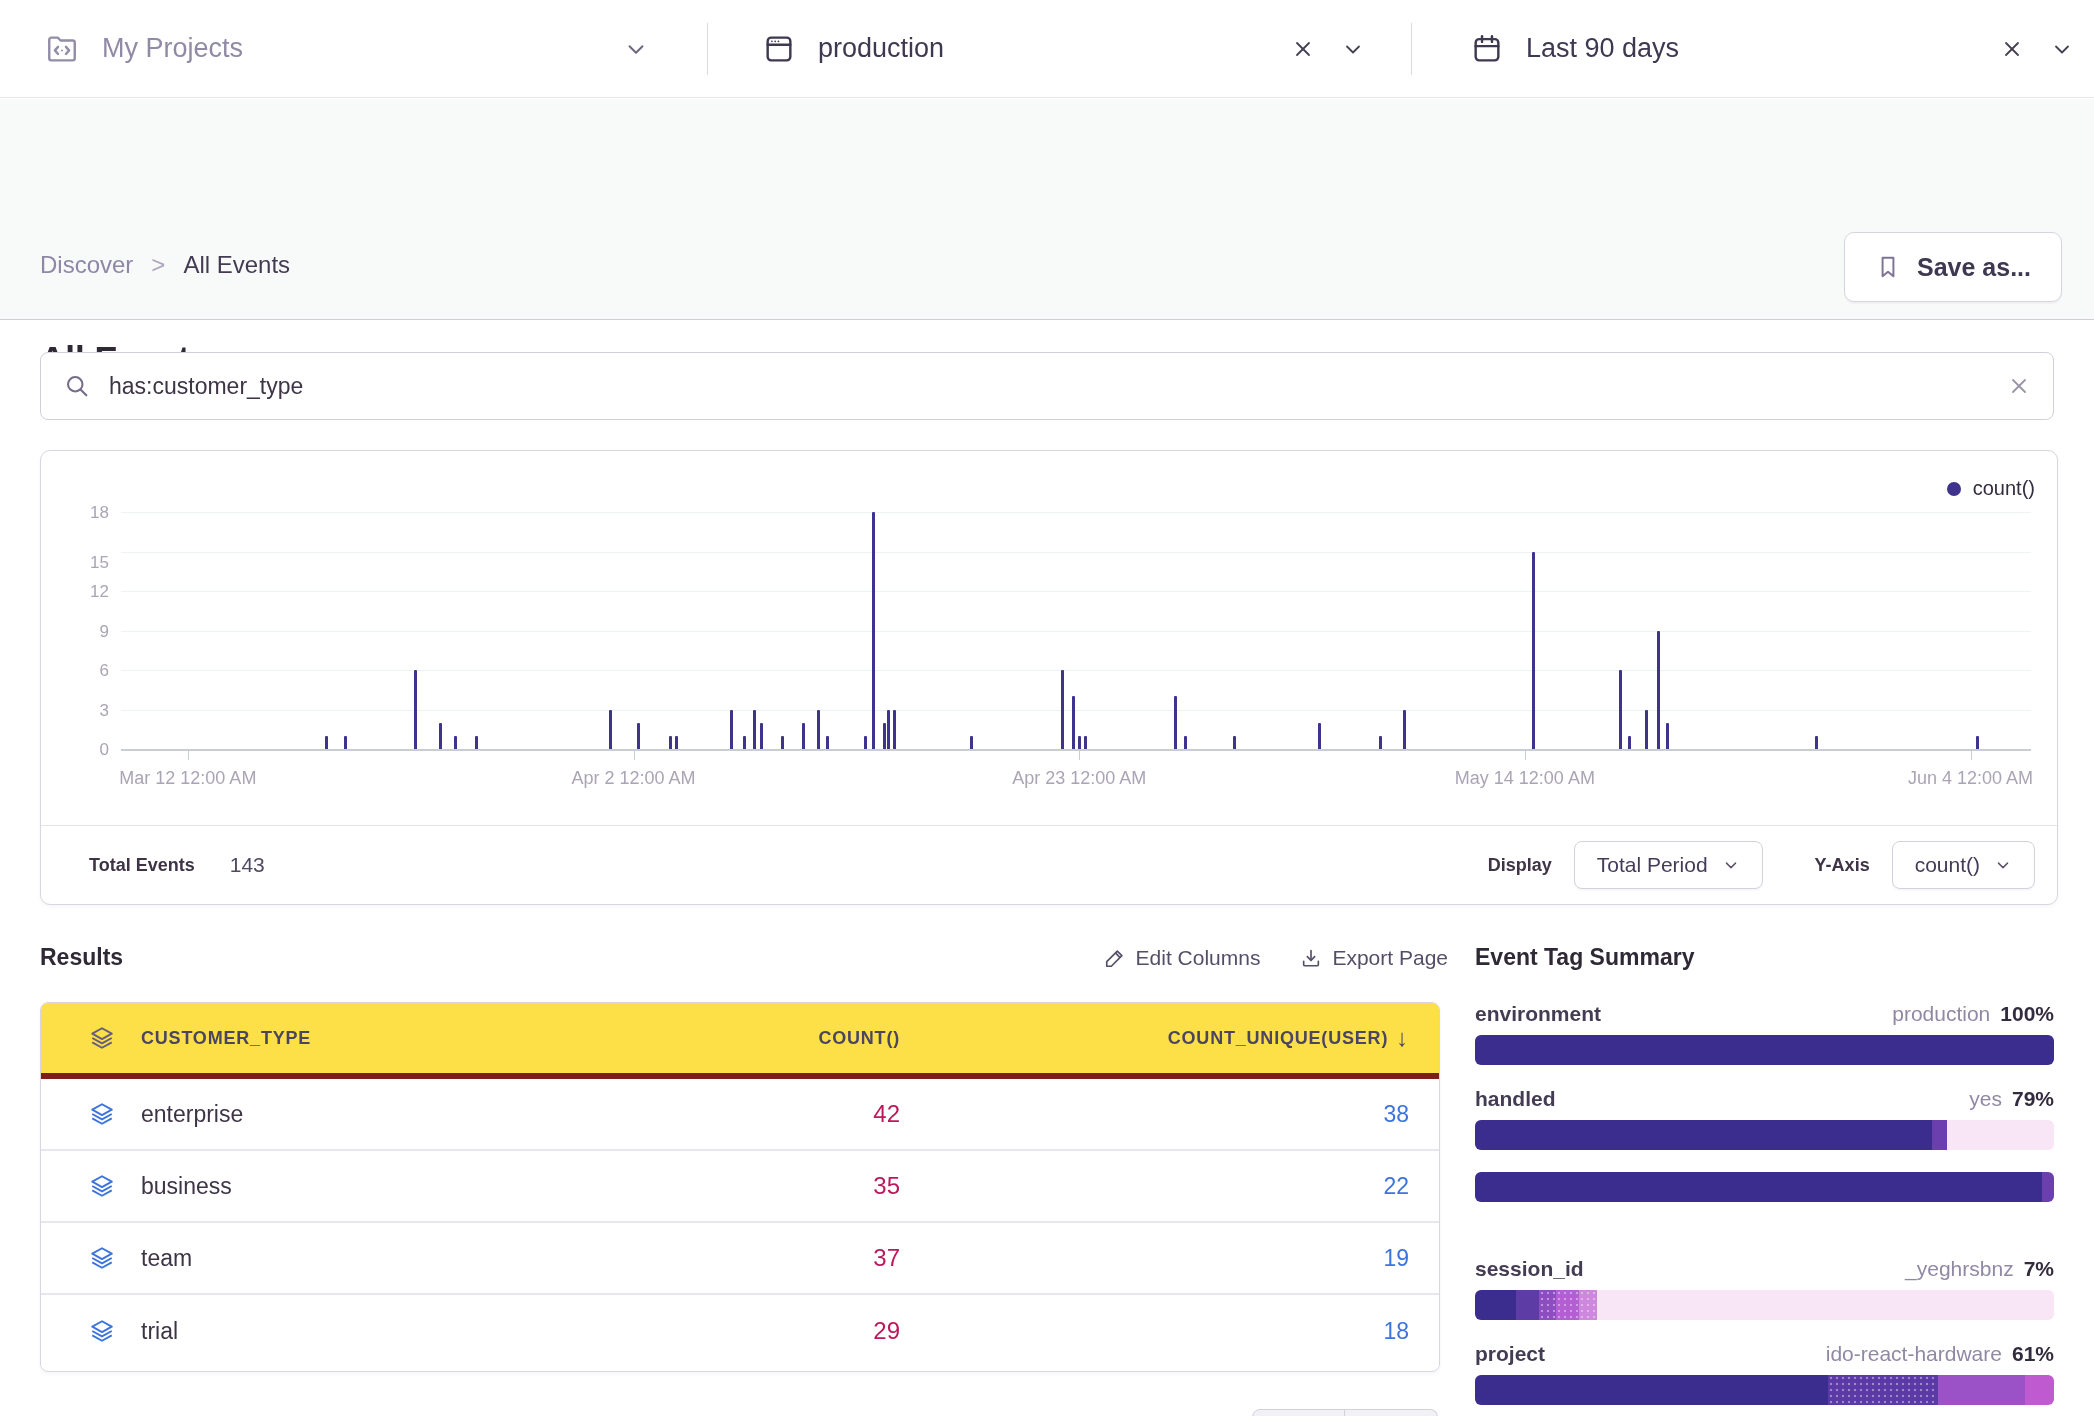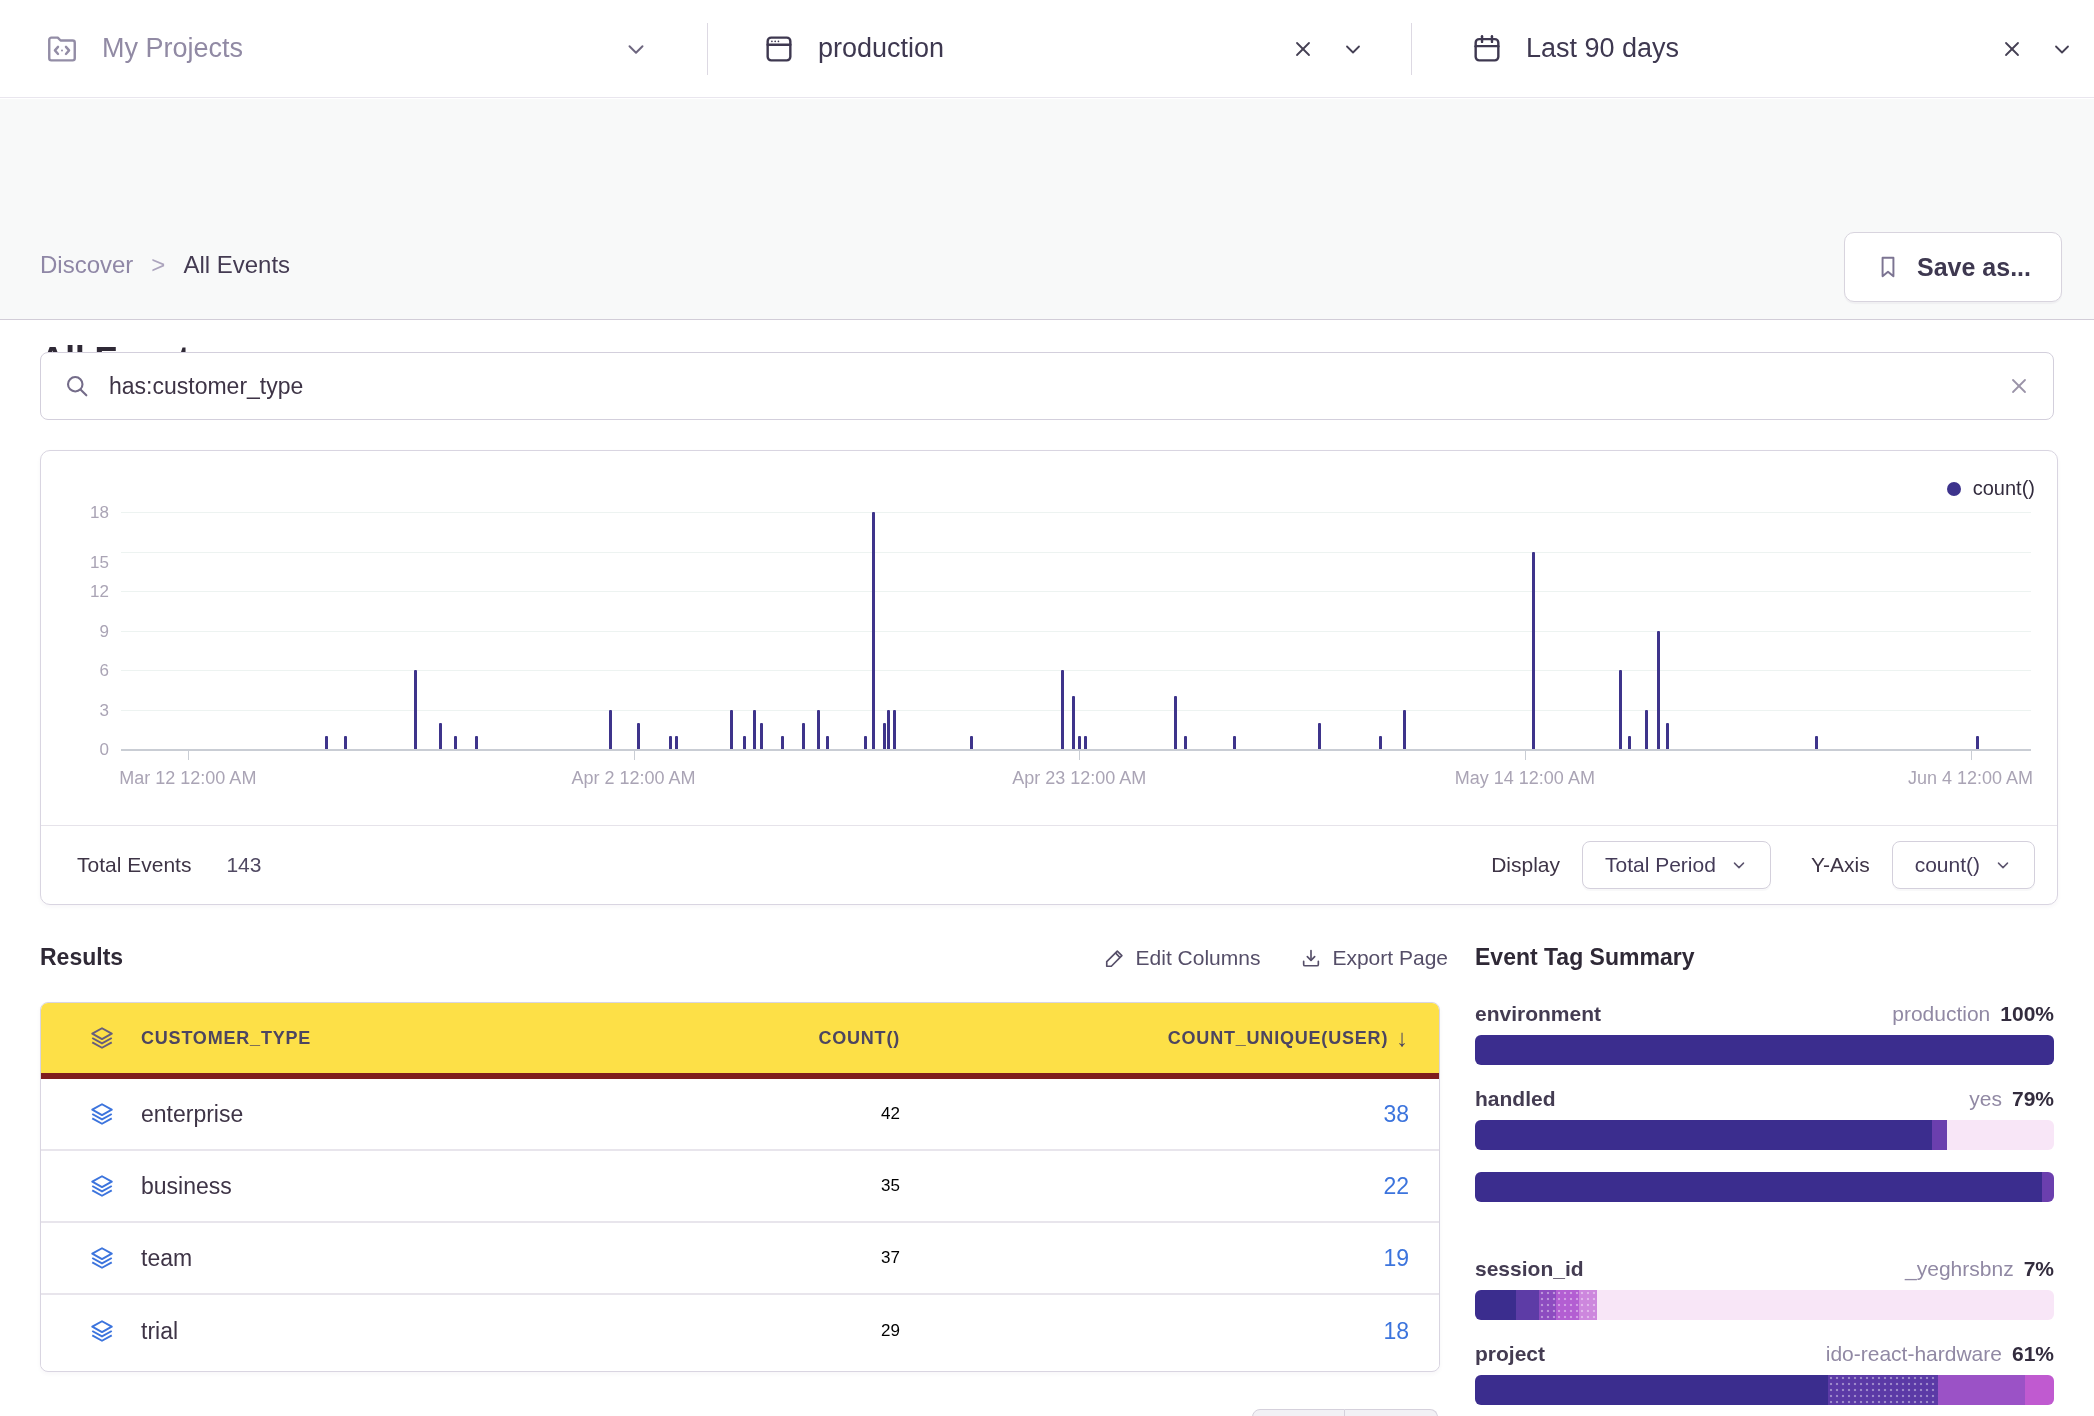--- a/index.html
+++ b/index.html
@@ -53,21 +53,21 @@
   .plot { position:absolute; left:80px; top:55px; width:1910px; height:244px; }
   .gridline { position:absolute; left:0; width:100%; height:1px; background:#edf3f1; }
   .zeroline { position:absolute; left:0; bottom:-1px; width:100%; height:2px; background:#c9cdd4; }
   .spike { position:absolute; bottom:1px; width:3px; background:#3e348b; border-radius:1px 1px 0 0; }
   .ylab { position:absolute; right:1928px; width:60px; text-align:right; font-size:17px; color:#aaa4b5; }
   .xtick { position:absolute; top:245px; width:1px; height:9px; background:#c9cdd4; }
   .xlab { position:absolute; top:262px; width:260px; margin-left:-130px; text-align:center;
           font-size:18px; color:#aaa4b5; white-space:nowrap; }
   .chart-footer { position:absolute; left:0; right:0; bottom:0; height:79px; border-top:1px solid #e6e3ea;
                   display:flex; align-items:center; padding:0 22px 0 36px; }
-  .cf-lbl { font-size:21px; font-weight:400; color:#3e3446; }
+  .cf-lbl { font-size:18px; font-weight:700; color:#3e3446;margin-left:12px; }
   .cf-val { font-size:21px; color:#514a63; margin-left:35px; }
   .cf-right { margin-left:auto; display:flex; align-items:center; }
   .cf-right .cf-lbl { margin-right:22px; }
   .dd-btn { height:48px; border:1px solid #d4d0dc; border-radius:8px; background:#fff; display:flex;
             align-items:center; padding:0 22px; margin-right:40px; cursor:pointer;
             box-shadow:0 2px 1px rgba(45,35,66,0.03); }
   .dd-btn:last-child { margin-right:0; }
   .dd-btn .txt { font-size:21px; color:#443b58; margin-right:14px; }
   .dd-btn .chev { color:#5d556f; display:flex; }
 
@@ -87,21 +87,21 @@
   .th-icon { position:absolute; left:48px; color:#655d7c; display:flex; }
   .th-name { position:absolute; left:100px; font-size:18px; font-weight:700; letter-spacing:0.8px; color:#4c4560; }
   .th-count { position:absolute; right:539px; font-size:18px; font-weight:700; letter-spacing:0.8px; color:#4c4560; }
   .th-unique { position:absolute; right:30px; display:flex; align-items:center; font-size:18px;
                font-weight:700; letter-spacing:0.8px; color:#4c4560; }
   .th-unique .sort { font-size:24px; font-weight:400; margin-left:8px; color:#4c4560; }
   .trow { position:relative; height:72px; border-bottom:2px solid #e8e5ec; display:flex; align-items:center; background:#fff; }
   .trow:last-child { border-bottom:none; }
   .tr-icon { position:absolute; left:48px; color:#3c74dd; display:flex; }
   .tr-name { position:absolute; left:100px; font-size:23px; color:#3e3446; }
-  .tr-count { position:absolute; right:539px; font-size:17px; color:#000000; cursor:pointer;text-align:center; }
+  .tr-count { position:absolute; right:539px; font-size:24px; color:#be185d; cursor:pointer;text-align:center; }
   .tr-unique { position:absolute; right:30px; font-size:23px; color:#3c74dd; cursor:pointer; }
 
   
   .pager { position:absolute; top:1409px; left:1252px; display:flex; }
   .pager button { width:93px; height:52px; border:1px solid #d5d1dc; background:#f2f1f5; color:#9b94ab;
                   font-size:24px; cursor:pointer; }
   .pager button:first-child { border-radius:8px 0 0 8px; }
   .pager button:last-child { border-radius:0 8px 8px 0; border-left:none; }
 
   

